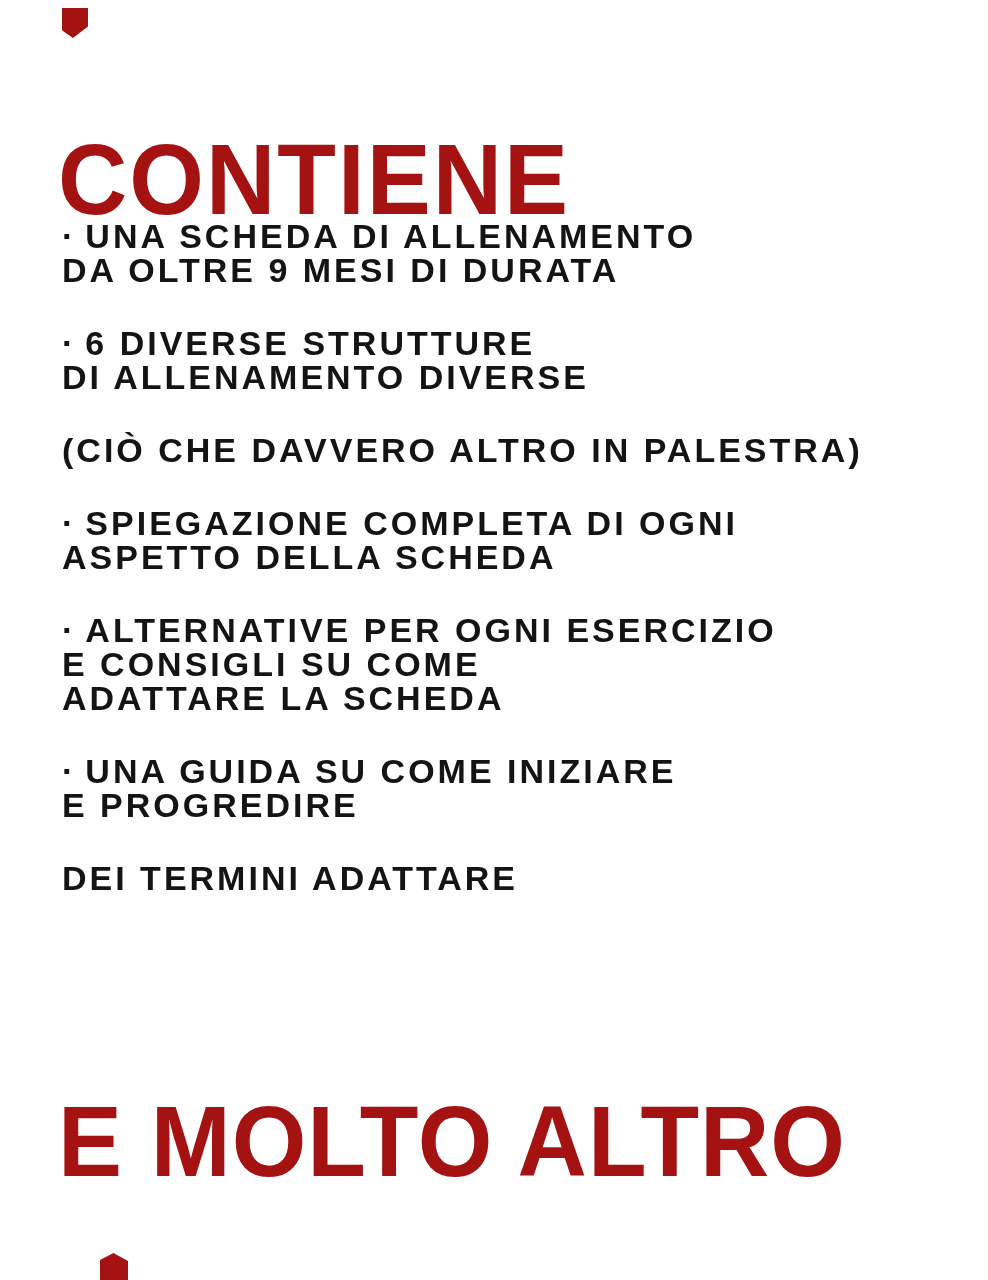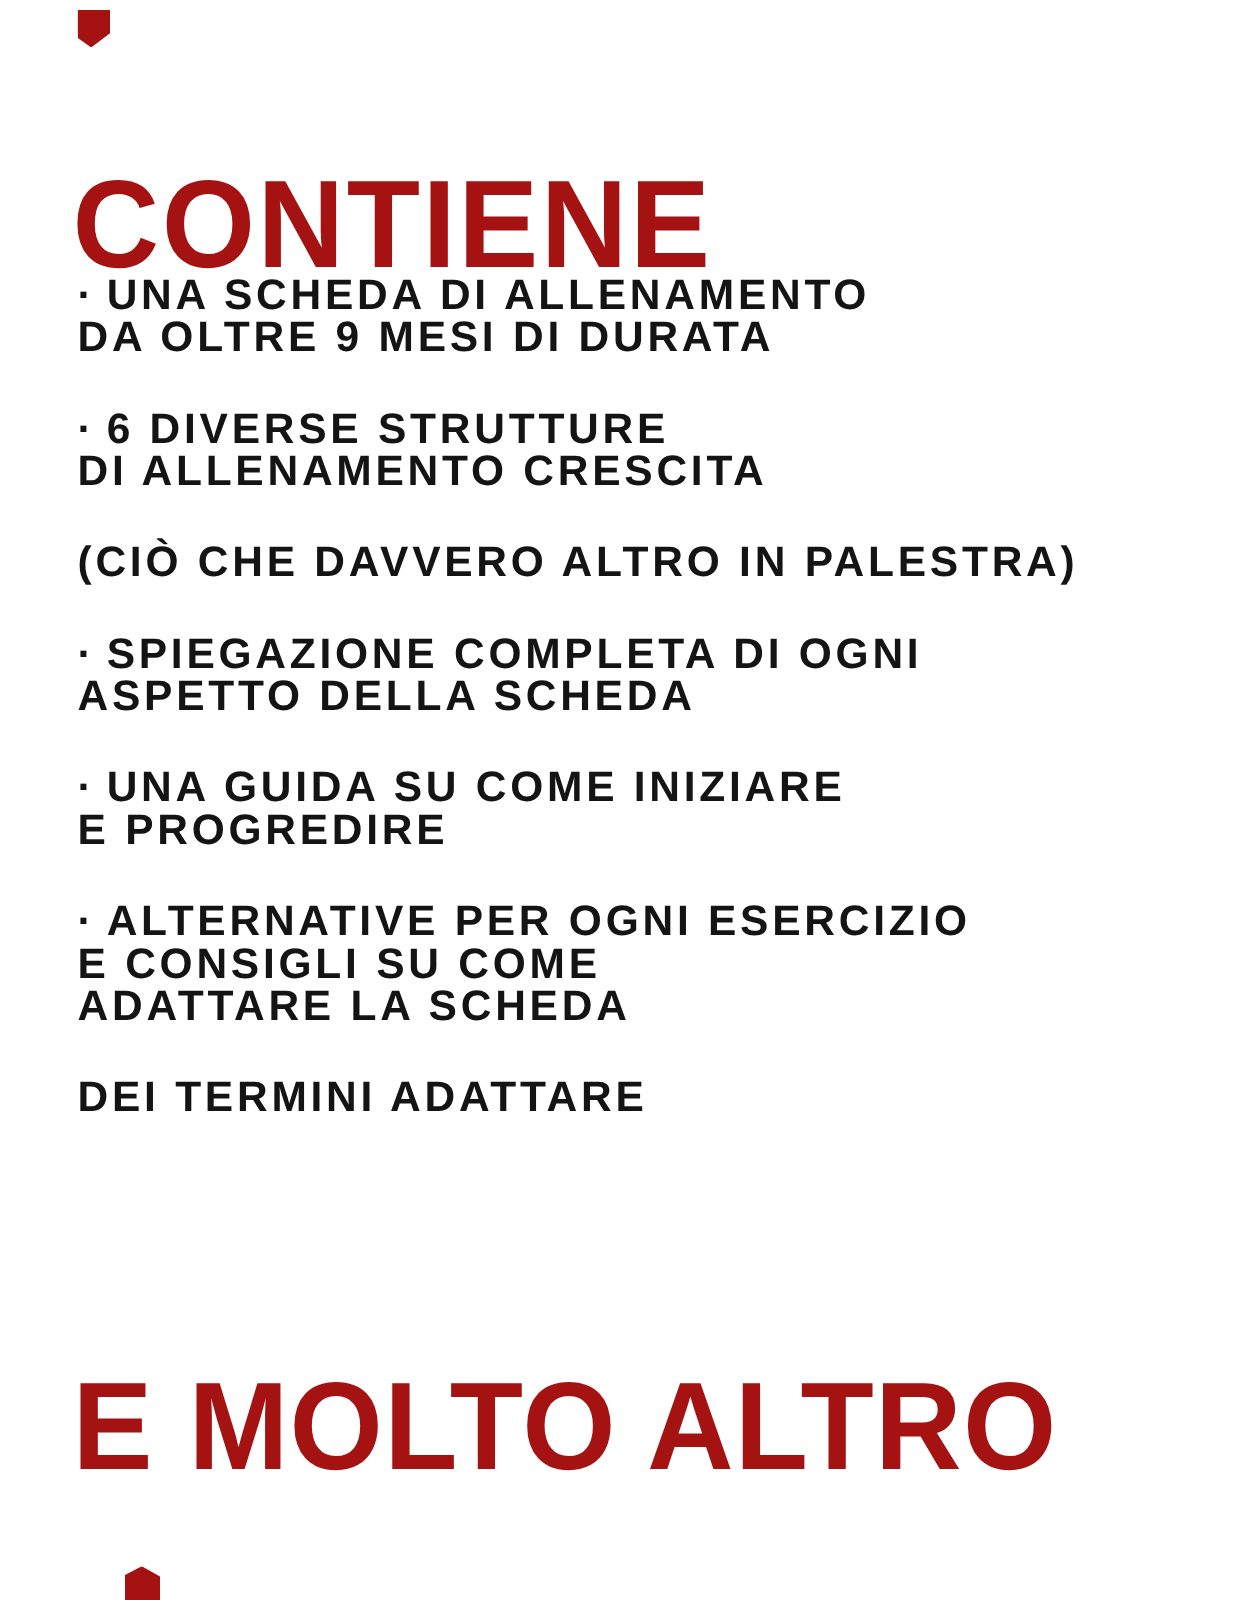--- a/index.html
+++ b/index.html
@@ -102,37 +102,37 @@
 
   <h1 class="title">CONTIENE</h1>
 
   <div class="contents-list">
       <div class="list-item">
         <div class="line"><span class="bullet">·</span><span>UNA SCHEDA DI ALLENAMENTO</span></div>
         <div class="line"><span>DA OLTRE 9 MESI DI DURATA</span></div>
       </div>
       <div class="list-item">
         <div class="line"><span class="bullet">·</span><span>6 DIVERSE STRUTTURE</span></div>
-        <div class="line"><span>DI ALLENAMENTO CRESCITA</span></div>
+        <div class="line"><span>DI ALLENAMENTO DIVERSE</span></div>
       </div>
       <div class="list-item">
         <div class="line"><span>(CIÒ CHE DAVVERO ALTRO IN PALESTRA)</span></div>
       </div>
       <div class="list-item">
         <div class="line"><span class="bullet">·</span><span>SPIEGAZIONE COMPLETA DI OGNI</span></div>
         <div class="line"><span>ASPETTO DELLA SCHEDA</span></div>
       </div>
       <div class="list-item">
-        <div class="line"><span class="bullet">·</span><span>UNA GUIDA SU COME INIZIARE</span></div>
-        <div class="line"><span>E PROGREDIRE</span></div>
-      </div>
-      <div class="list-item">
         <div class="line"><span class="bullet">·</span><span>ALTERNATIVE PER OGNI ESERCIZIO</span></div>
         <div class="line"><span>E CONSIGLI SU COME</span></div>
         <div class="line"><span>ADATTARE LA SCHEDA</span></div>
+      </div>
+      <div class="list-item">
+        <div class="line"><span class="bullet">·</span><span>UNA GUIDA SU COME INIZIARE</span></div>
+        <div class="line"><span>E PROGREDIRE</span></div>
       </div>
       <div class="list-item">
         <div class="line"><span>DEI TERMINI ADATTARE</span></div>
       </div>
     </div>
 
   <div class="tagline">E MOLTO ALTRO</div>
 
   <div class="fragment fragment-bottom-left"></div>
 

